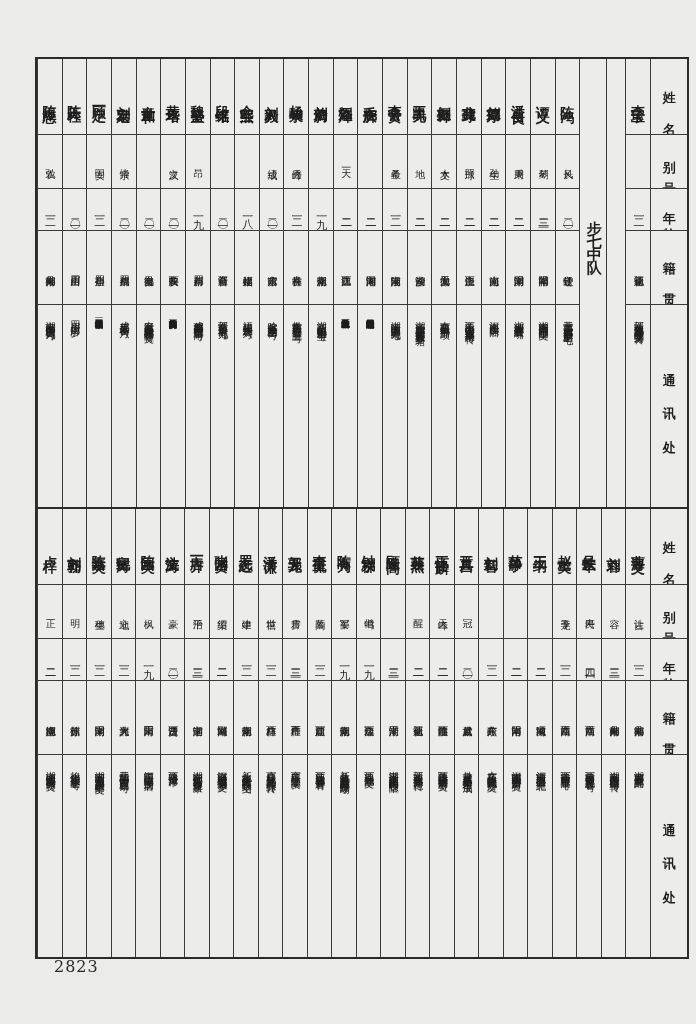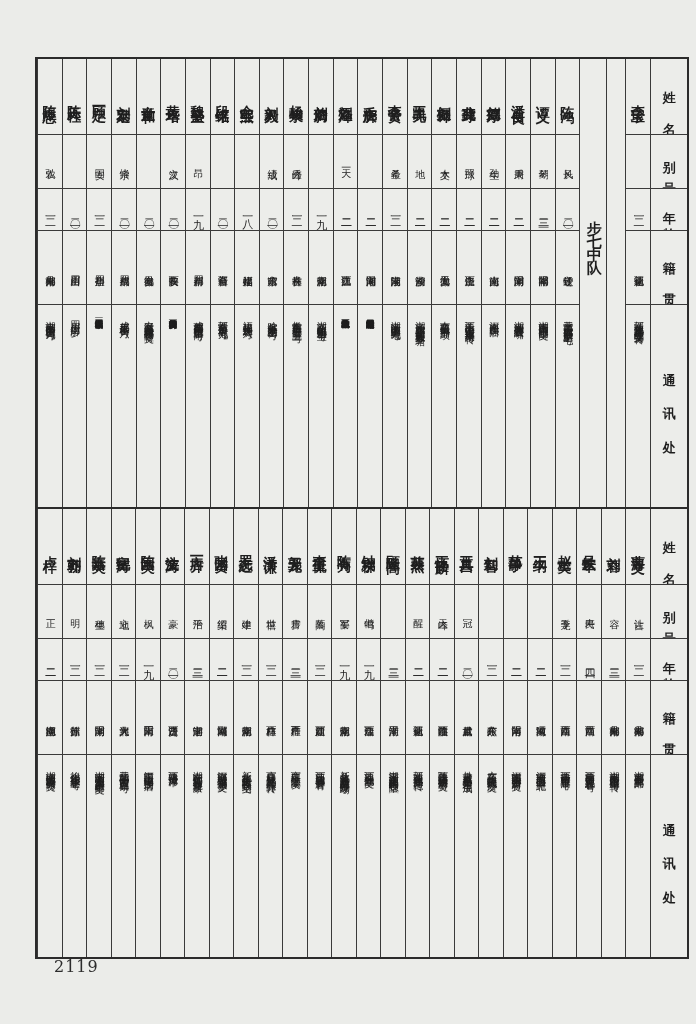--- a/index.html
+++ b/index.html
@@ -453,14 +453,14 @@
         </div>
         <div class="col person">
           <div class="cell name">卢梓</div>
           <div class="cell alias">正</div>
           <div class="cell age">二二</div>
           <div class="cell origin">湖南桃源</div>
           <div class="cell address">湖南桃源漆市胡振兴转交</div>
         </div>
       </div>
   </div>
-  <div class="page-number">2119</div>
+  <div class="page-number">2823</div>
 </div>
 
 </body></html>

